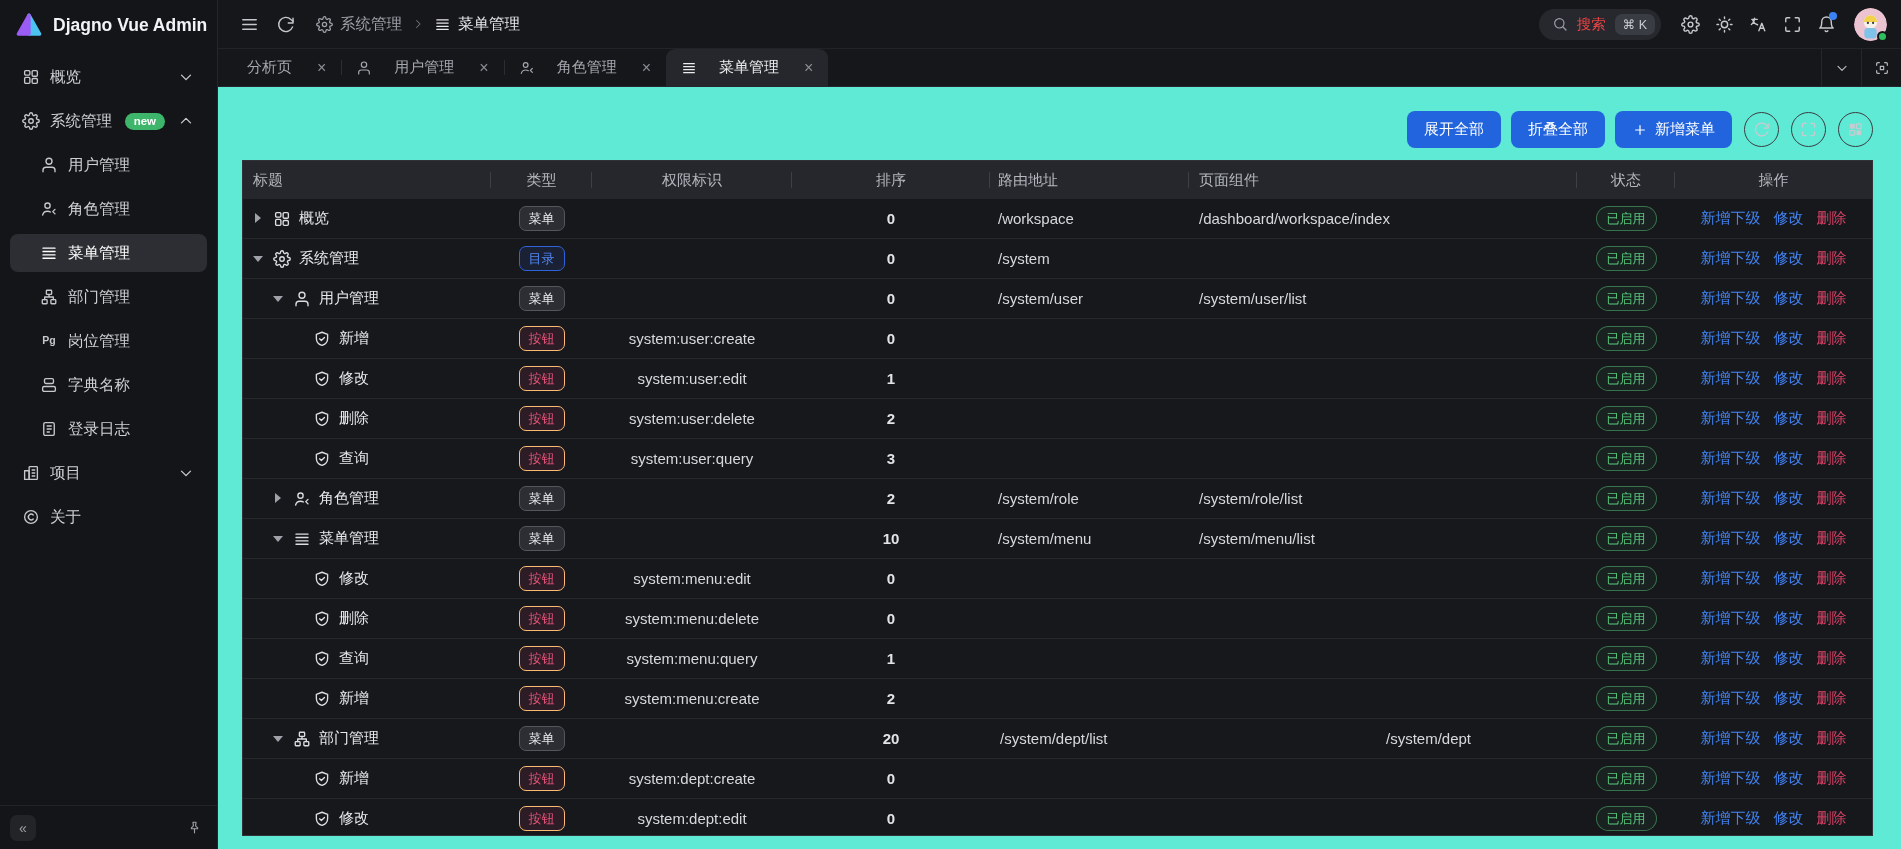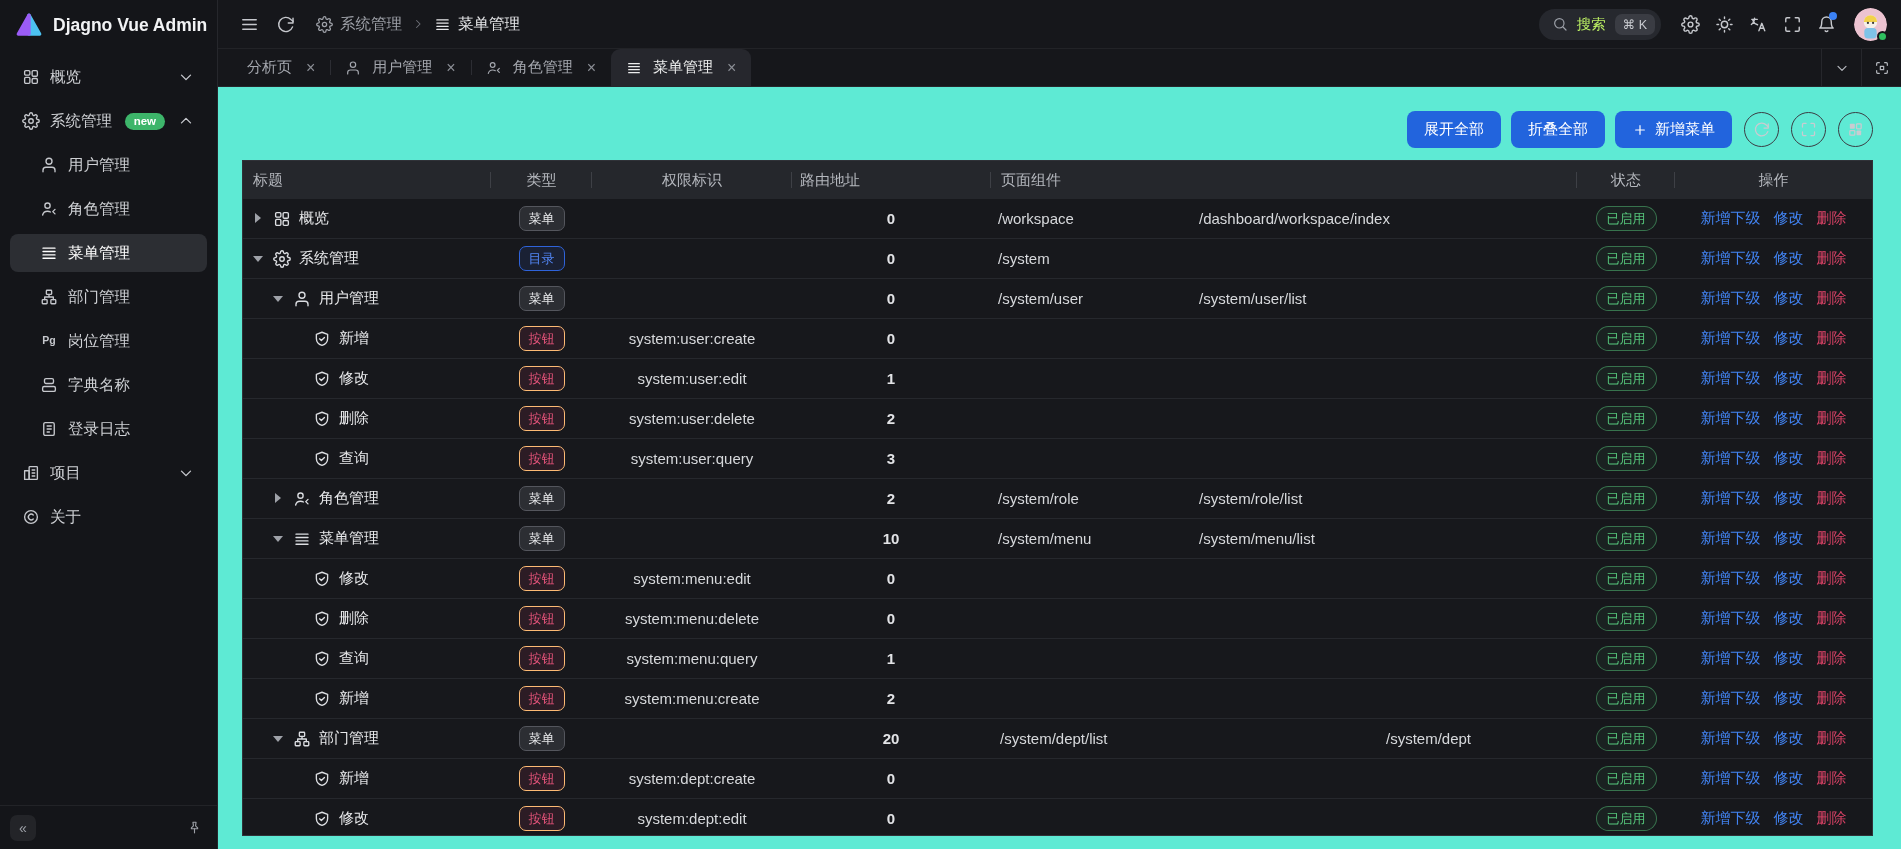--- a/index.html
+++ b/index.html
@@ -32,30 +32,30 @@
 .tb-icon{width:34px;height:34px;border-radius:8px;display:flex;align-items:center;justify-content:center;color:#c6c8cd;background:transparent;border:none;cursor:pointer;position:relative}
 .tb-icon .icn{width:19px;height:19px}
 .breadcrumb{display:flex;align-items:center;gap:9px;margin-left:12px}
 .crumb{display:flex;align-items:center;gap:7px;font-size:15.5px;color:#9ea1a8;cursor:pointer}
 .crumb.current{color:#e7e8ea}
 .crumb .icn{width:17px;height:17px}
 .crumb-sep{width:14px;height:14px;color:#6e7178}
 .topbar-spacer{flex:1}
 .search-pill{height:31px;border-radius:999px;background:#26282e;display:flex;align-items:center;gap:9px;padding:0 6px 0 13px;margin-right:10px;cursor:pointer;border:none;color:#9ca0a8;font-family:inherit}
 .search-pill .icn{width:16px;height:16px}
-.search-text{font-size:14.5px;color:#bef264}
+.search-text{font-size:14.5px;color:#ef4444}
 .kbd{background:#3a3c43;border-radius:7px;height:21px;display:flex;align-items:center;padding:0 8px;font-size:12.5px;color:#c9cbd0}
 .dot{position:absolute;top:5px;right:6px;width:8px;height:8px;border-radius:50%;background:var(--notification-dot,#3b82f6)}
 .avatar{width:33px;height:33px;border-radius:50%;position:relative;margin-left:9px;cursor:pointer;flex:0 0 auto}
 .avatar svg{width:100%;height:100%;display:block;border-radius:50%}
 .status-dot{position:absolute;right:-1px;bottom:-1px;width:11px;height:11px;border-radius:50%;background:var(--online-dot,#2fbf5f);border:2px solid #16171b}
 
 .tabbar{height:39px;background:#16171b;border-top:1px solid #222327;border-bottom:1px solid #26272c;display:flex;align-items:stretch;flex:0 0 auto}
 .tabs{display:flex;flex:1;min-width:0;padding-left:14px}
-.tab{display:flex;align-items:center;gap:11px;padding:0 15px;font-size:15px;color:#a4a7ae;cursor:pointer;position:relative;white-space:nowrap}
+.tab{display:flex;align-items:center;gap:22px;padding:0 15px;font-size:15px;color:#a4a7ae;cursor:pointer;position:relative;white-space:nowrap}
 .tab:not(.active):not(:first-child)::before{content:"";position:absolute;left:0;top:11px;bottom:11px;width:1px;background:#2c2d33}
 .tab .icn{width:16px;height:16px}
 .t-close{font-size:16px;color:#8b8e95;margin-left:3px;line-height:1}
 .tab.active{background:#26272d;border-radius:9px 9px 0 0;color:#eceded}
 .tab.active .icn{color:#eceded}
 .tab-controls{display:flex;align-items:stretch}
 .tab-ctrl{width:40px;display:flex;align-items:center;justify-content:center;border:none;border-left:1px solid #26272c;color:#b6b9bf;cursor:pointer;background:transparent}
 .tab-ctrl .icn{width:16px;height:16px}
 
 .content{flex:1;background:#5eead4;padding:24px 28px 0 24px;display:flex;flex-direction:column;min-height:0;overflow:hidden}
@@ -444,20 +444,21 @@
                 <rect x="13.5" y="13.5" width="6.5" height="6.5" rx="1" fill="currentColor" stroke="none"></rect>
               </svg>
             </span>
           </button>
       </div>
       <div class="table">
         <div class="thead" id="thead">
             <div class="th c-title">标题</div>
             <div class="th c-type">类型</div>
             <div class="th c-perm">权限标识</div>
+            <div class="th c-sort">排序</div>
             <div class="th c-route">路由地址</div>
             <div class="th c-comp">页面组件</div>
             <div class="th c-status">状态</div>
             <div class="th c-actions">操作</div>
           </div>
         <div id="tbody">
             <div class="tr">
               <div class="td c-title">
                 <span class="indent" style="width: 0px;"></span>
                 <span class="caret collapsed"></span>

